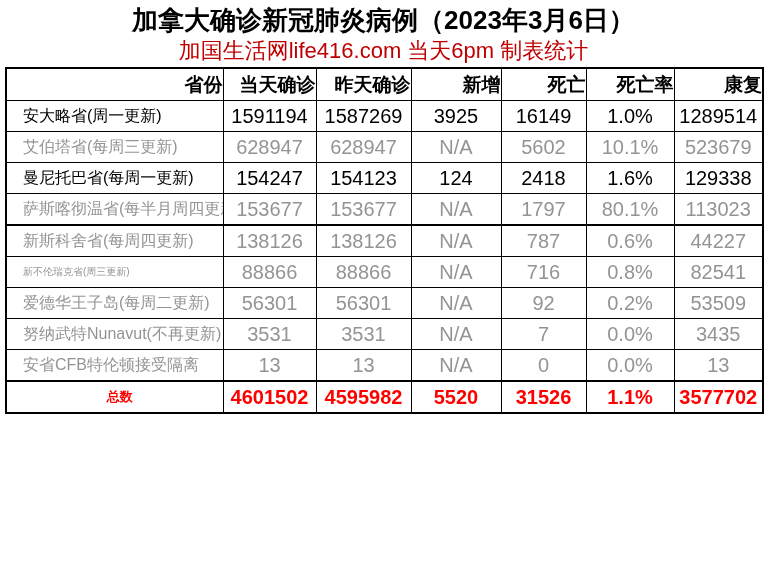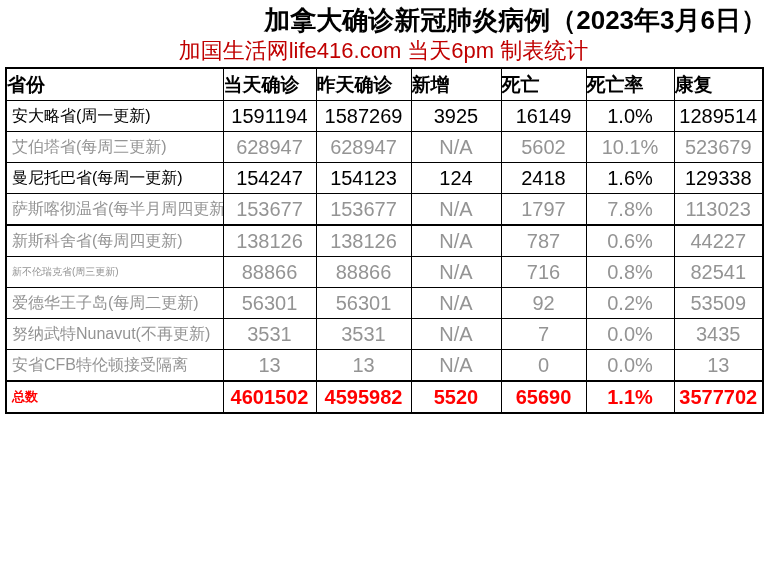--- a/index.html
+++ b/index.html
@@ -11,21 +11,21 @@
     font-family: "Liberation Sans", sans-serif;
     overflow: hidden;
   }
   .page {
     width: 767px;
     height: 571px;
     position: relative;
   }
   .title {
     margin-top: 2px;
-    text-align: right;
+    text-align: center;
     font-size: 26px;
     font-weight: bold;
     color: #000000;
     letter-spacing: 0px;
     line-height: 36px;
   }
   .subtitle {
     text-align: center;
     font-size: 22px;
     color: #c00000;
@@ -43,43 +43,43 @@
     border: 1px solid #000000;
     padding: 0;
     overflow: hidden;
     white-space: nowrap;
   }
   table.covid th {
     height: 31px;
     font-size: 19px;
     font-weight: bold;
     color: #000000;
-    text-align: left;
+    text-align: right;
   }
   table.covid td {
     height: 30px;
     font-size: 20px;
     text-align: center;
     vertical-align: middle;
   }
   table.covid td.label {
     text-align: left;
-    padding-left: 5px;
+    padding-left: 16px;
     font-size: 16px;
   }
   tr.style-black td { color: #000000; }
   tr.style-gray  td { color: #949494; }
   tr.style-total td {
     color: #ff0000;
     font-weight: bold;
     border-top: 2px solid #000000;
     text-align: center;
   }
   tr.style-total td.label {
-    text-align: left;
+    text-align: center;
     padding-right: 6px;
     font-size: 19px;
   }
   
   tbody tr:nth-child(5) td { border-top: 2px solid #000000; }
   
   tbody tr:nth-child(6)  td.label { font-size: 10px; }
   tbody tr:nth-child(10) td.label { font-size: 13px; }
   tbody tr:nth-child(13) td.label { font-size: 14px; margin-top: 32px; }
 </style>
@@ -140,21 +140,21 @@
     <td class="num">2418</td>
     <td class="num">1.6%</td>
     <td class="num">129338</td>
   </tr>
         <tr class="style-gray">
     <td class="label">萨斯喀彻温省(每半月周四更新)</td>
     <td class="num">153677</td>
     <td class="num">153677</td>
     <td class="num">N/A</td>
     <td class="num">1797</td>
-    <td class="num">7.8%</td>
+    <td class="num">80.1%</td>
     <td class="num">113023</td>
   </tr>
         <tr class="style-gray">
     <td class="label">新斯科舍省(每周四更新)</td>
     <td class="num">138126</td>
     <td class="num">138126</td>
     <td class="num">N/A</td>
     <td class="num">787</td>
     <td class="num">0.6%</td>
     <td class="num">44227</td>
@@ -193,20 +193,20 @@
     <td class="num">N/A</td>
     <td class="num">0</td>
     <td class="num">0.0%</td>
     <td class="num">13</td>
   </tr>
         <tr class="style-total">
     <td class="label">总数</td>
     <td class="num">4601502</td>
     <td class="num">4595982</td>
     <td class="num">5520</td>
-    <td class="num">65690</td>
+    <td class="num">31526</td>
     <td class="num">1.1%</td>
     <td class="num">3577702</td>
   </tr>
       </tbody>
   </table>
 
 </div>
 
 </body></html>

